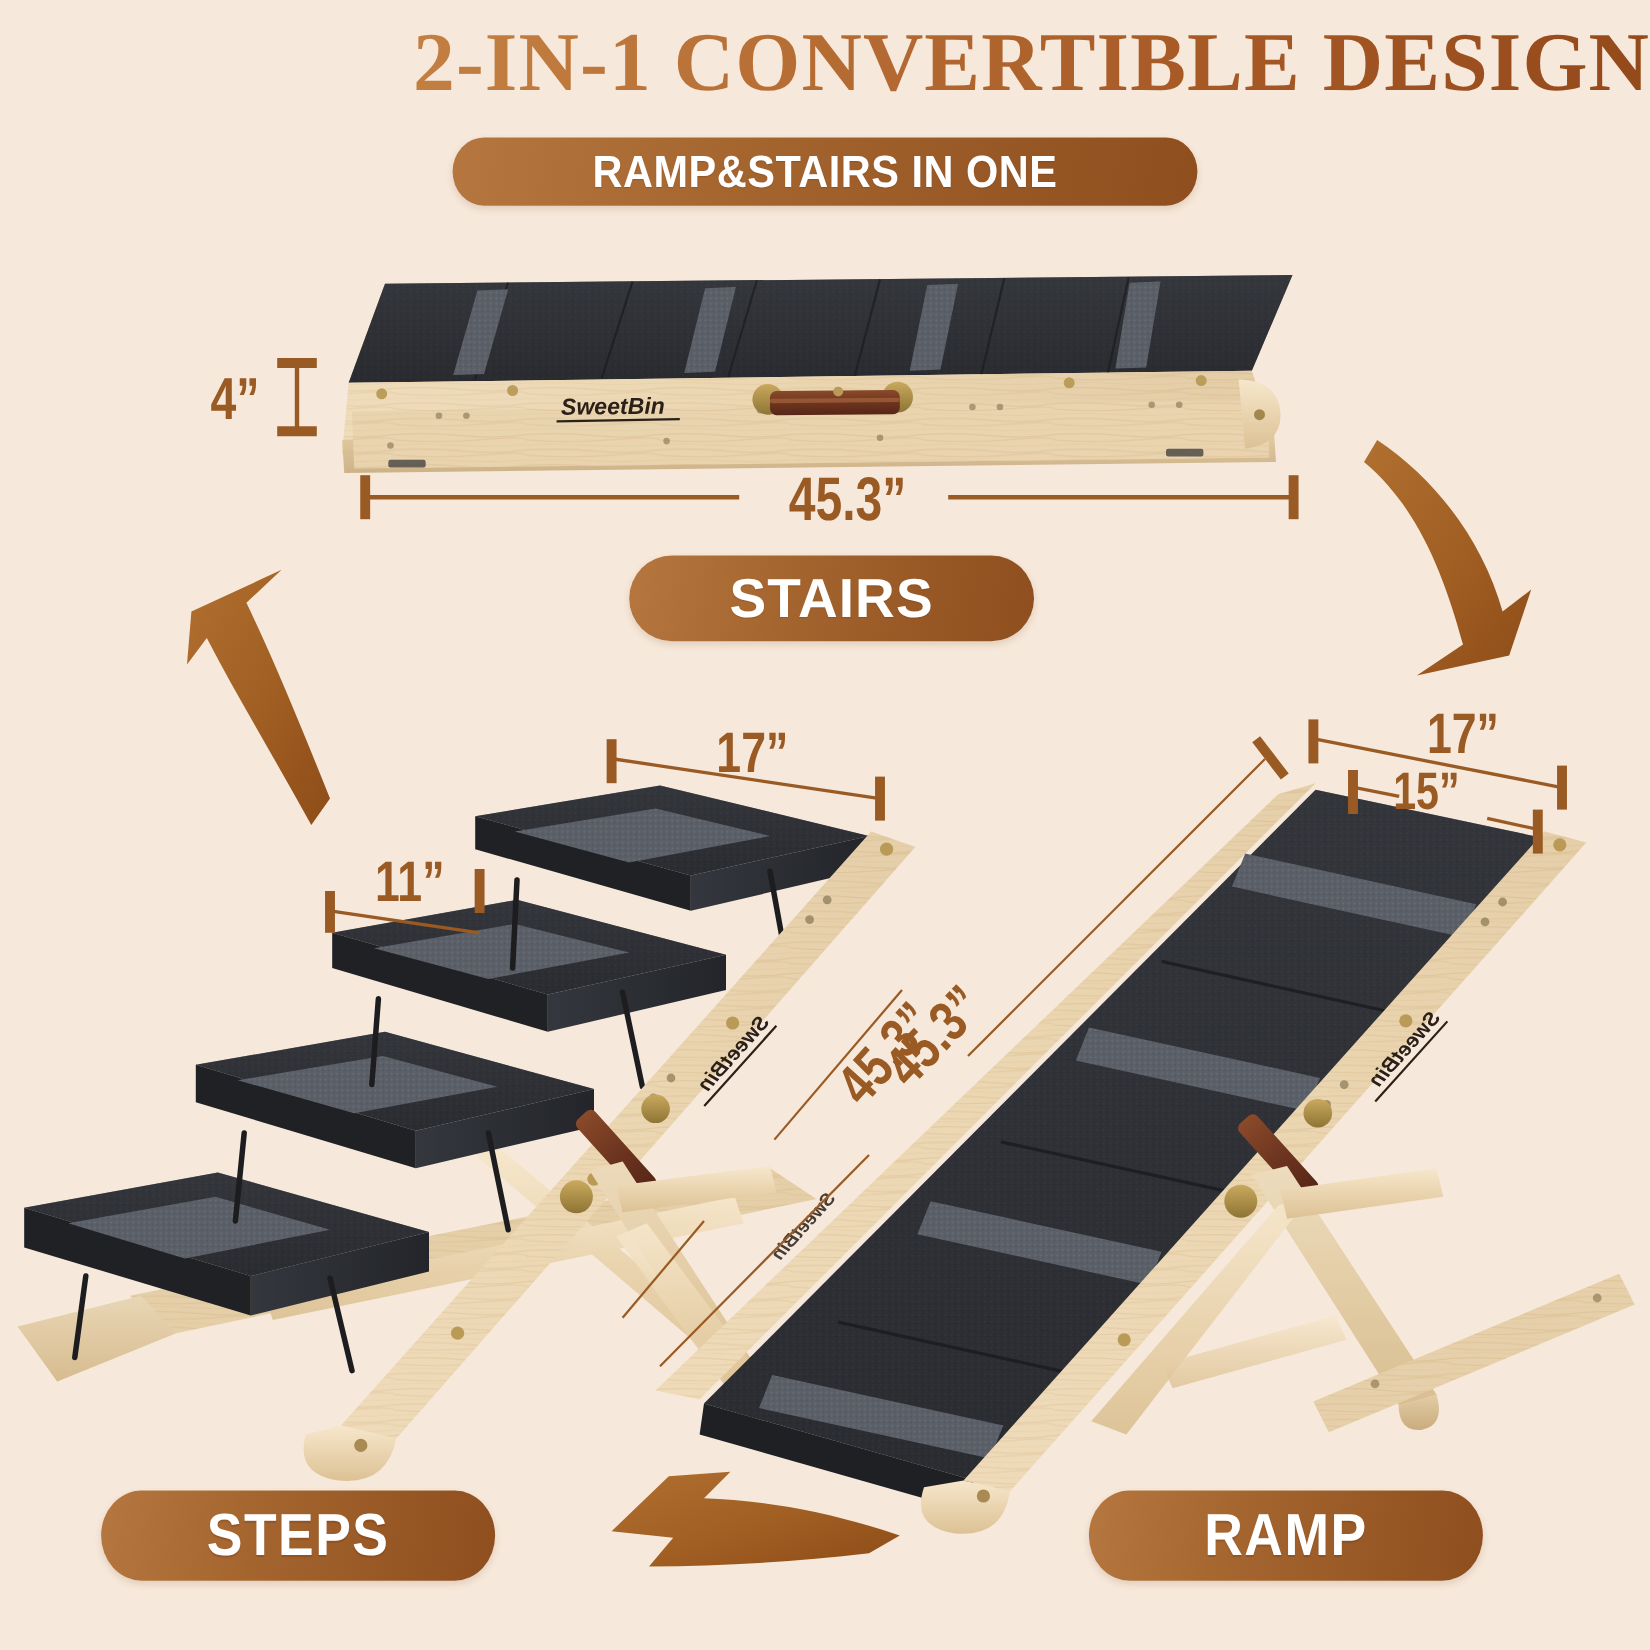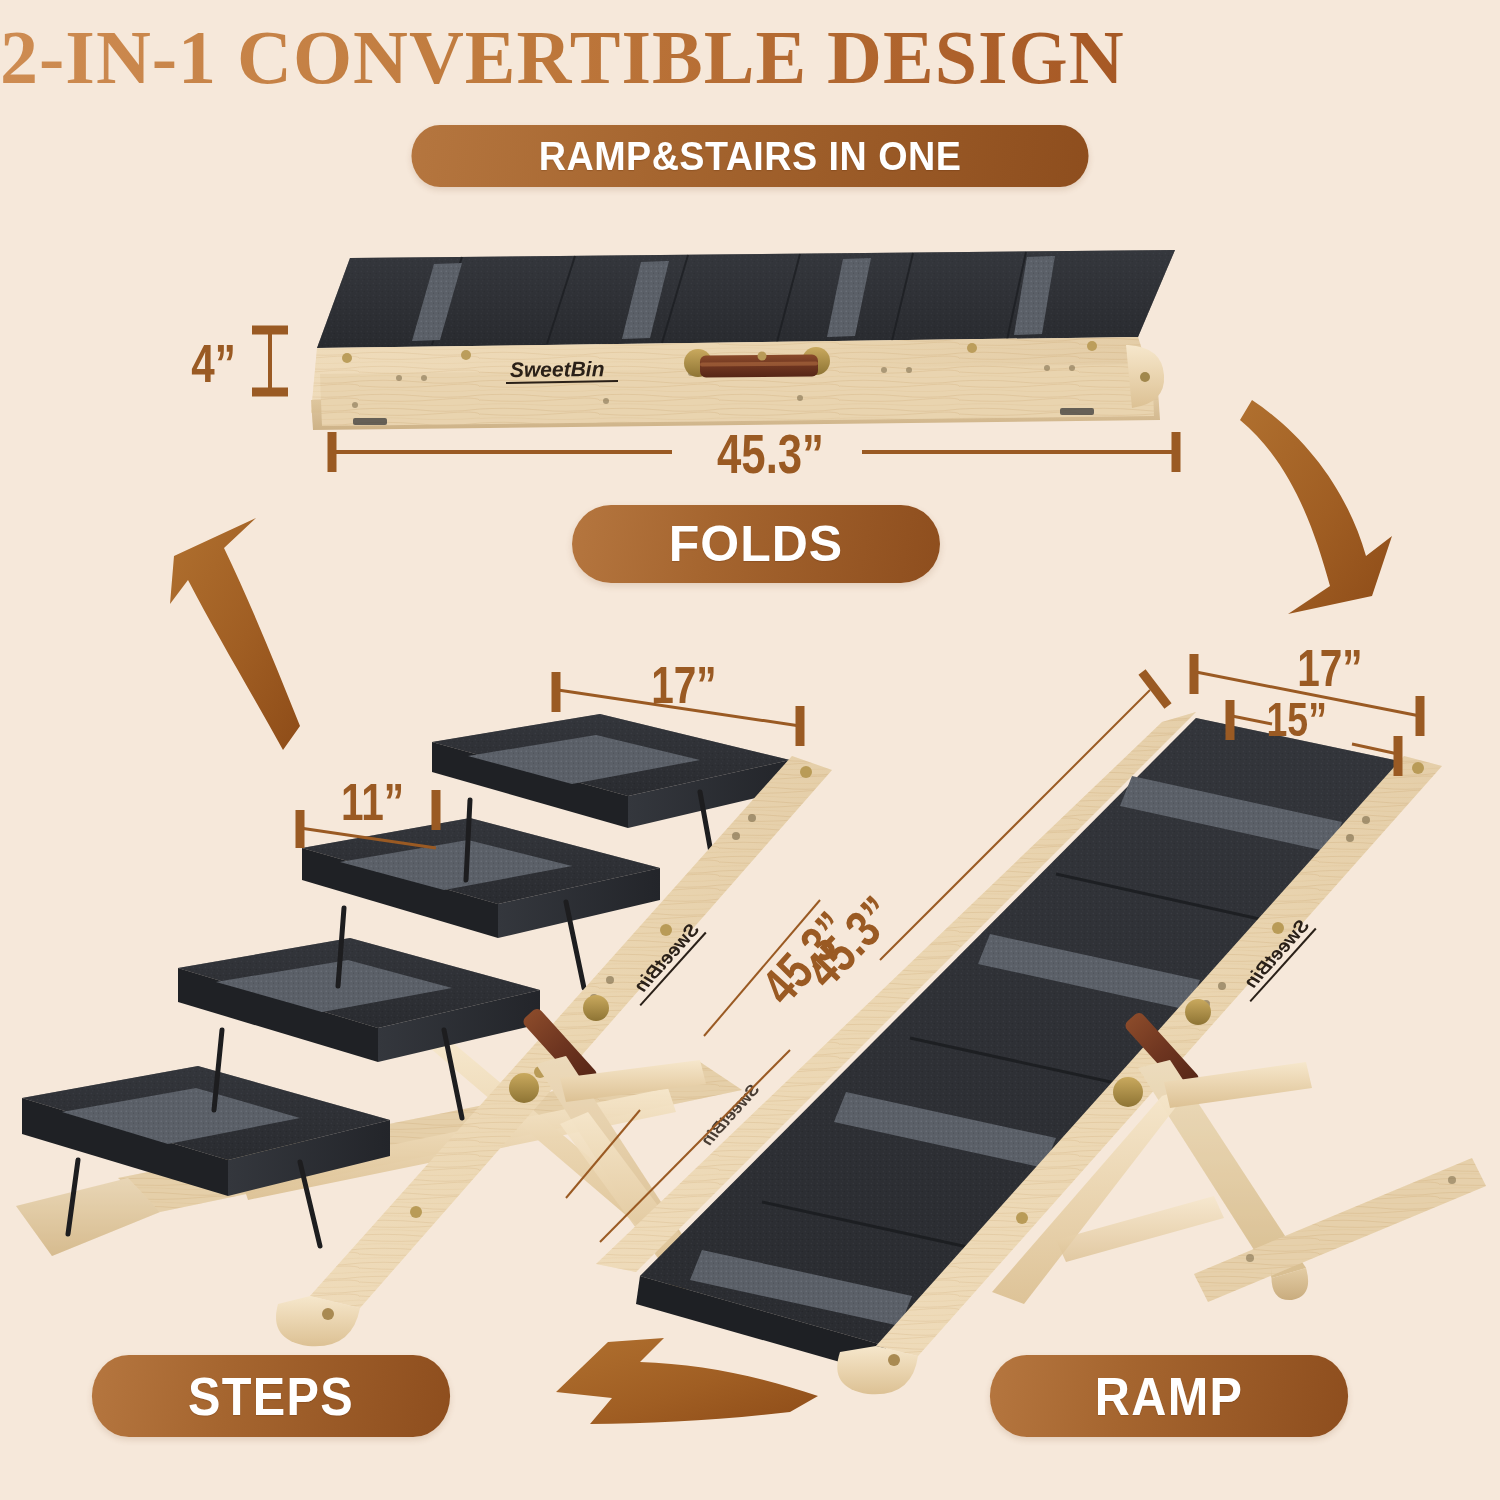--- a/index.html
+++ b/index.html
@@ -7,21 +7,21 @@
   body {
     background:#F6E8DA;
     font-family:"Liberation Sans", sans-serif;
     position:relative;
     overflow:hidden;
   }
   .stage { position:absolute; inset:0; }
 
   
   .title {
-    position:absolute; left:0; top:14px; width:1500px; text-align:left;
+    position:absolute; left:0; top:14px; width:1500px; text-align:right;
     font-family:"Liberation Serif", serif;
     font-weight:700; font-size:76px; letter-spacing:1px;
     background:linear-gradient(100deg,#CE8C52 0%,#C07B3E 32%,#A85A26 72%,#94491B 100%);
     -webkit-background-clip:text; background-clip:text; color:transparent;
     -webkit-text-fill-color:transparent;
     white-space:nowrap;
   }
 
   
   .pill {
@@ -435,21 +435,21 @@
 
   <div class="dim dim-cond" style="left:742px; top:928px; font-size:52px; transform:rotate(-48deg) scaleX(.8);">45.3”</div>
 
   <div class="dim dim-cond" style="left:1288px; top:638px; font-size:52px;">17”</div>
 
   <div class="dim dim-cond" style="left:1258px; top:692px; font-size:48px;">15”</div>
 
   <div class="dim dim-cond" style="left:786px; top:912px; font-size:52px; transform:rotate(-46deg) scaleX(.8);">45.3”</div>
 
   <div class="pill pill-folds">
-    <span>FOLDS</span>
+    <span>STAIRS</span>
   </div>
 
   <div class="pill pill-steps">
     <span>STEPS</span>
   </div>
 
   <div class="pill pill-ramp">
     <span>RAMP</span>
   </div>
 

